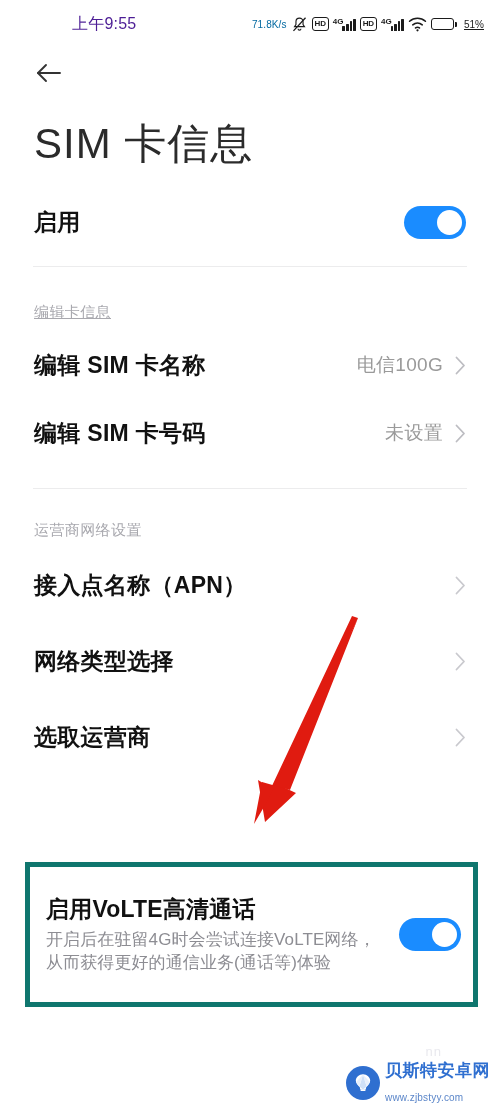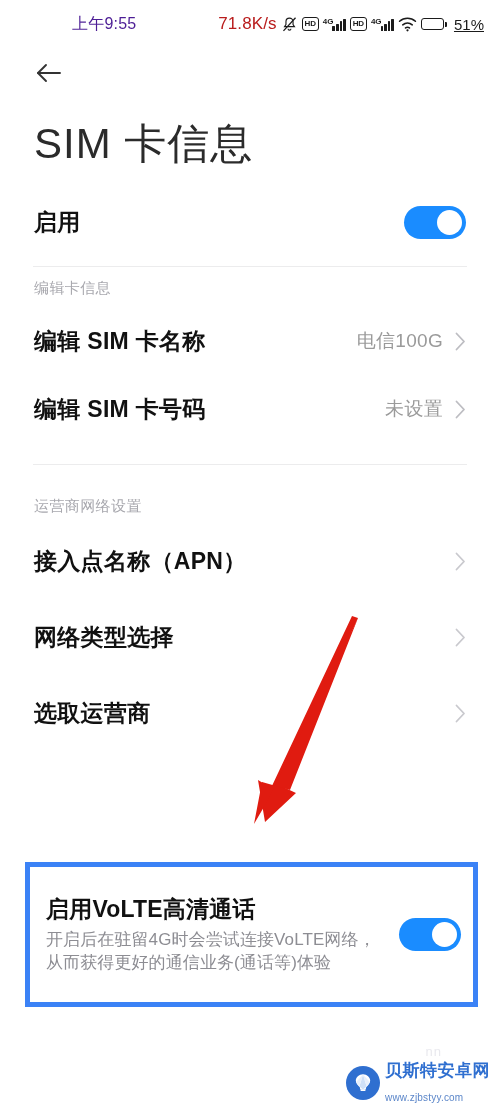--- a/index.html
+++ b/index.html
@@ -29,21 +29,21 @@
   }
   .sb-right{
     position:absolute;
     right:16px;
     top:0;
     height:48px;
     display:flex;
     align-items:center;
     gap:4px;
   }
-  .sb-speed{ font-size:17px; color:#b91c1c; letter-spacing:.1px; }
+  .sb-speed{ font-size:10px; color:#0369a1; letter-spacing:.1px; }
   .ico{ display:inline-flex; align-items:center; justify-content:center; }
   .badge-hd{
     border:1.6px solid #1b1b1b;
     border-radius:3px;
     font-size:8px;
     font-weight:700;
     line-height:1;
     padding:2px 2px 1.5px 2px;
     letter-spacing:-.2px;
     color:#1b1b1b;
@@ -58,21 +58,21 @@
   .sig-wrap{ display:flex; align-items:flex-start; }
   .sb-batt{ display:flex; align-items:center; gap:1px; }
   .batt-body{
     width:23px; height:12px;
     border:1.6px solid #1b1b1b;
     border-radius:3px;
     padding:1.5px;
   }
   .batt-fill{ height:100%; width:51%; background:#1b1b1b; border-radius:1px; }
   .batt-cap{ width:2px; height:5px; background:#1b1b1b; border-radius:0 1px 1px 0; }
-  .sb-pct{ font-size:15px; color:#1b1b1b; margin-left:3px;text-decoration:underline; }
+  .sb-pct{ font-size:10px; color:#1b1b1b; margin-left:3px;text-decoration:underline; }
 
   
   .backrow{ height:50px; display:flex; align-items:center; padding-left:34px; }
   .back-arrow{ width:30px; height:30px; cursor:pointer; }
 
   
   .page-title{
     font-size:42px;
     font-weight:300;
     color:#2b2b2b;
@@ -133,21 +133,21 @@
     background:#fff;
   }
 
   
   .volte-wrap{
     position:absolute;
     left:25px;
     top:862px;
     width:453px;
     height:145px;
-    border:5px solid #3b82f6;
+    border:5px solid #0f766e;
     background:#fff;
     display:flex;
     align-items:center;
     padding:0 12px 0 16px;
   }
   .volte-text{ flex:1; padding-right:8px; }
   .volte-title{
     font-size:23px;
     font-weight:700;
     color:#111;
@@ -280,21 +280,21 @@
 
 <div class="row" style="margin-top:22px;min-height:64px;">
   <span class="row-title">启用</span>
   <span class="toggle">
       <span class="knob"></span>
     </span>
 </div>
 
 <div class="divider" style="margin-top:12px;"></div>
 
-<div class="section-label" style="margin-top:12px;">编辑卡信息</div>
+<div class="section-label" style="margin-top:36px;text-decoration:underline;">编辑卡信息</div>
 
 <div class="row" style="margin-top:12px;">
   <span class="row-title">编辑 SIM 卡名称</span>
   <span class="row-value">电信100G</span>
   <span class="chev">
     <svg width="11" height="19" viewBox="0 0 11 19">
         <polyline points="1.5,1.5 9,9.5 1.5,17.5" fill="none" stroke="#bdbdc2" stroke-width="1.8" stroke-linecap="round" stroke-linejoin="round"></polyline>
       </svg>
   </span>
 </div>

